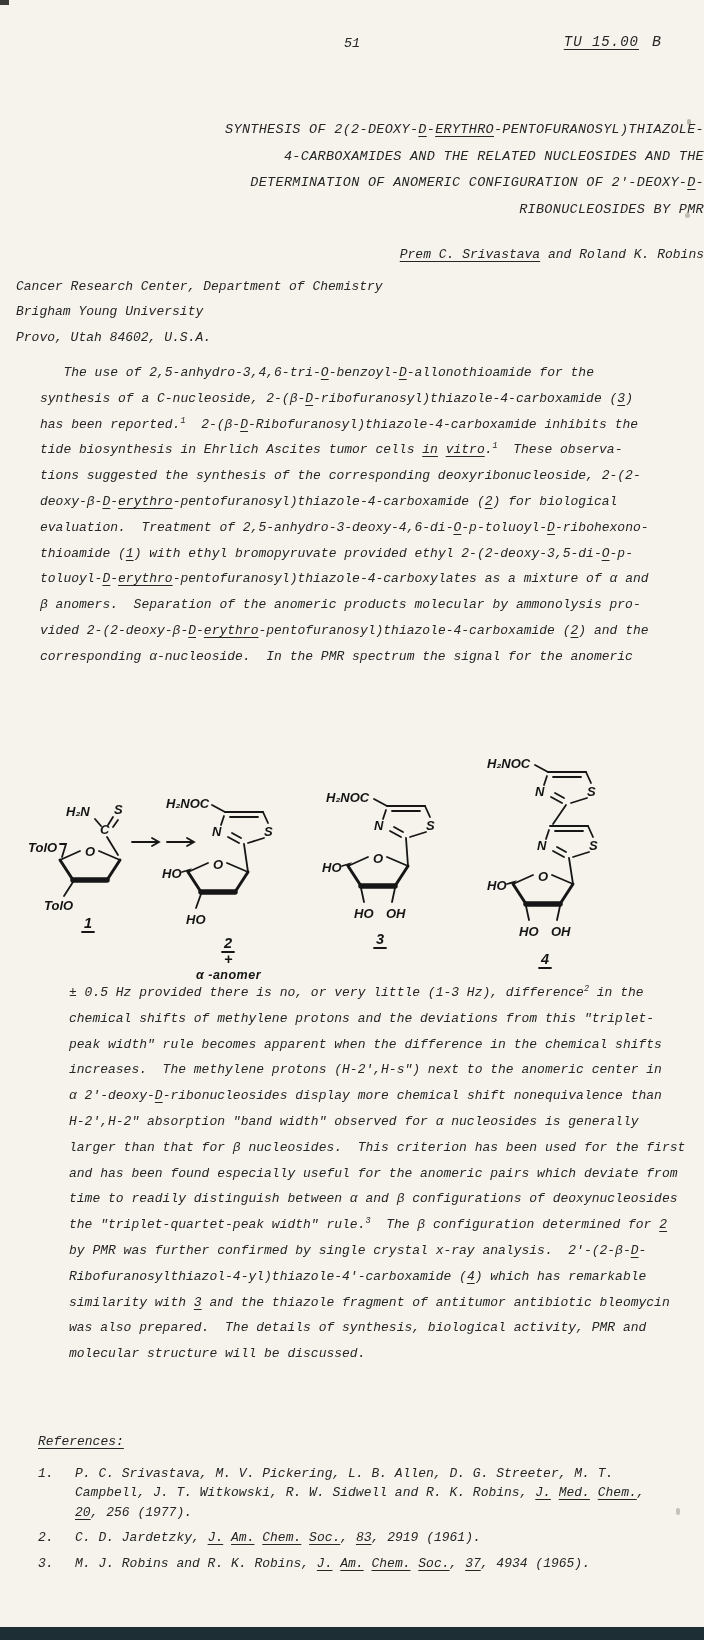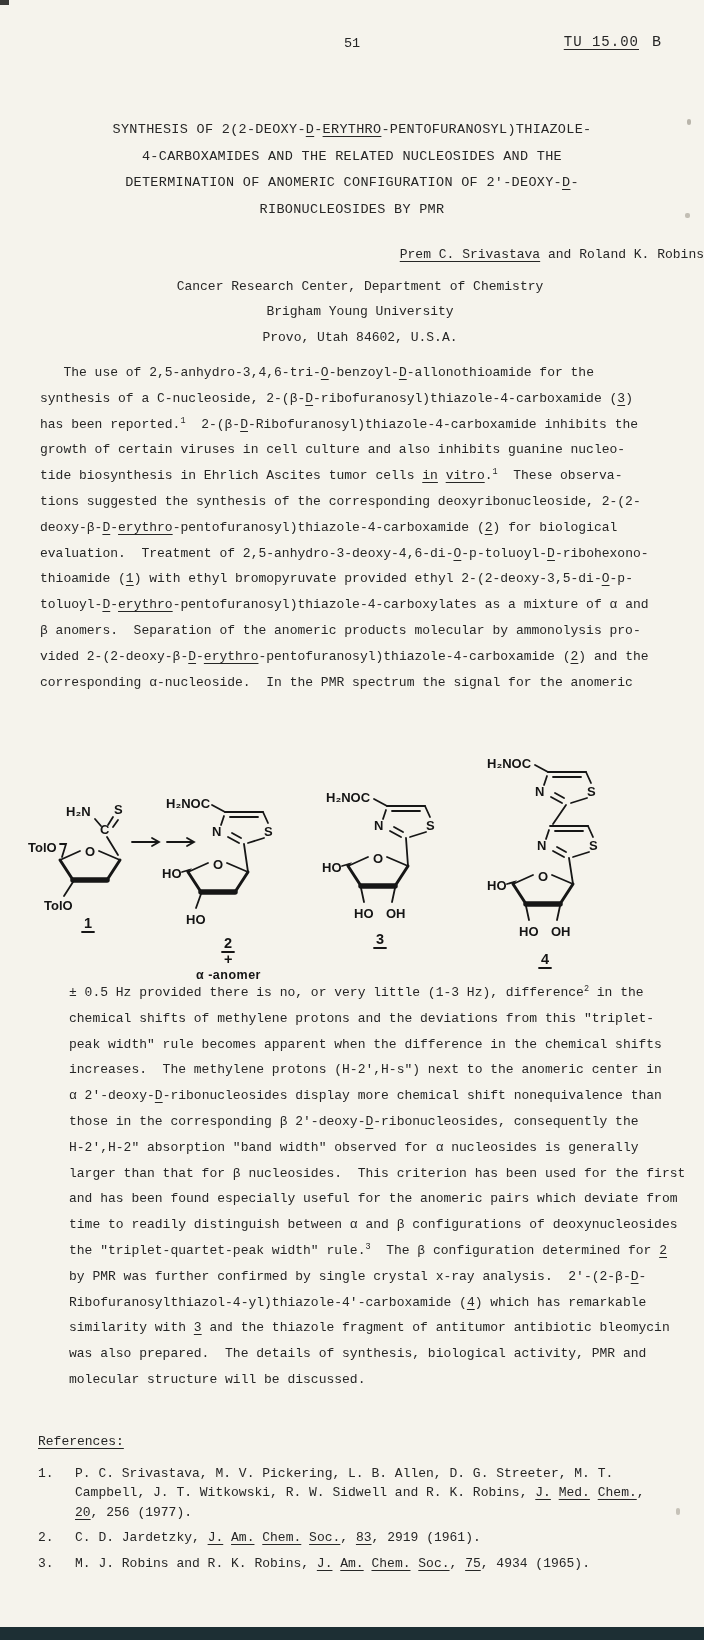--- a/index.html
+++ b/index.html
@@ -1,33 +1,34 @@
 <!DOCTYPE html>
 <html><head>
 <meta charset="utf-8">
 <style>
   html,body{margin:0;padding:0;background:#e8e6e0;}
   .page{
     position:relative;width:704px;height:1640px;margin:0 auto;
     background:#f5f3ec;color:#262626;overflow:hidden;
     font-family:"Liberation Mono",monospace;
+    font-style:italic;
   }
   .line{white-space:pre;font-size:13px;line-height:25.8px;}
   u{text-decoration:underline;text-underline-offset:3px;text-decoration-thickness:1px;}
   sup{font-size:8.5px;line-height:0;vertical-align:5px;}
 
   .hdr-pageno{position:absolute;left:0;right:0;top:36px;text-align:center;font-size:13.5px;}
   .hdr-session{position:absolute;right:42px;top:34px;font-size:14px;letter-spacing:1px;}
   .hdr-session .sessB{margin-left:13px;font-size:15px;}
 
-  .title-block{position:absolute;left:0;right:0;top:117px;text-align:center;}
+  .title-block{position:absolute;left:0;right:0;top:117px;text-align:right;}
   .title-block .line{font-size:13.5px;line-height:26.5px;letter-spacing:.3px;}
 
   .authors{position:absolute;left:0;right:0;top:242px;text-align:right;}
-  .affil{position:absolute;left:16px;right:0;top:274px;text-align:center;}
+  .affil{position:absolute;left:16px;right:0;top:274px;}
   .affil .line{line-height:25.4px;}
 
   .para{position:absolute;left:40px;}
   #p1{top:360px;}
   #p2{top:980px;margin-left:29px;}
 
   .figure{position:absolute;left:0;top:726px;width:704px;height:266px;}
   .bond{stroke:#161616;stroke-width:1.8;fill:none;stroke-linecap:round;}
   .bondb{stroke:#161616;stroke-width:5.5;fill:none;stroke-linecap:round;}
   .bondm{stroke:#161616;stroke-width:3;fill:none;stroke-linecap:round;}
@@ -74,21 +75,20 @@
   <div class="affil">
     <div class="line">Cancer Research Center, Department of Chemistry</div>
     <div class="line">Brigham Young University</div>
     <div class="line">Provo, Utah 84602, U.S.A.</div>
   </div>
 
   <div class="para" id="p1">
     <div class="line">   The use of 2,5-anhydro-3,4,6-tri-<u>O</u>-benzoyl-<u>D</u>-allonothioamide for the</div>
     <div class="line">synthesis of a C-nucleoside, 2-(β-<u>D</u>-ribofuranosyl)thiazole-4-carboxamide (<u>3</u>)</div>
     <div class="line">has been reported.<sup>1</sup>  2-(β-<u>D</u>-Ribofuranosyl)thiazole-4-carboxamide inhibits the</div>
-    <div class="line">growth of certain viruses in cell culture and also inhibits guanine nucleo-</div>
     <div class="line">tide biosynthesis in Ehrlich Ascites tumor cells <u>in</u> <u>vitro</u>.<sup>1</sup>  These observa-</div>
     <div class="line">tions suggested the synthesis of the corresponding deoxyribonucleoside, 2-(2-</div>
     <div class="line">deoxy-β-<u>D</u>-<u>erythro</u>-pentofuranosyl)thiazole-4-carboxamide (<u>2</u>) for biological</div>
     <div class="line">evaluation.  Treatment of 2,5-anhydro-3-deoxy-4,6-di-<u>O</u>-p-toluoyl-<u>D</u>-ribohexono-</div>
     <div class="line">thioamide (<u>1</u>) with ethyl bromopyruvate provided ethyl 2-(2-deoxy-3,5-di-<u>O</u>-p-</div>
     <div class="line">toluoyl-<u>D</u>-<u>erythro</u>-pentofuranosyl)thiazole-4-carboxylates as a mixture of α and</div>
     <div class="line">β anomers.  Separation of the anomeric products molecular by ammonolysis pro-</div>
     <div class="line">vided 2-(2-deoxy-β-<u>D</u>-<u>erythro</u>-pentofuranosyl)thiazole-4-carboxamide (<u>2</u>) and the</div>
     <div class="line">corresponding α-nucleoside.  In the PMR spectrum the signal for the anomeric</div>
   </div>
@@ -227,21 +227,20 @@
       <line class="bond" x1="539" y1="242" x2="551" y2="242"></line>
     </g>
   </svg>
 
   <div class="para" id="p2">
     <div class="line">± 0.5 Hz provided there is no, or very little (1-3 Hz), difference<sup>2</sup> in the</div>
     <div class="line">chemical shifts of methylene protons and the deviations from this "triplet-</div>
     <div class="line">peak width" rule becomes apparent when the difference in the chemical shifts</div>
     <div class="line">increases.  The methylene protons (H-2',H-s") next to the anomeric center in</div>
     <div class="line">α 2'-deoxy-<u>D</u>-ribonucleosides display more chemical shift nonequivalence than</div>
-    <div class="line">those in the corresponding β 2'-deoxy-<u>D</u>-ribonucleosides, consequently the</div>
     <div class="line">H-2',H-2" absorption "band width" observed for α nucleosides is generally</div>
     <div class="line">larger than that for β nucleosides.  This criterion has been used for the first</div>
     <div class="line">and has been found especially useful for the anomeric pairs which deviate from</div>
     <div class="line">time to readily distinguish between α and β configurations of deoxynucleosides</div>
     <div class="line">the "triplet-quartet-peak width" rule.<sup>3</sup>  The β configuration determined for <u>2</u></div>
     <div class="line">by PMR was further confirmed by single crystal x-ray analysis.  2'-(2-β-<u>D</u>-</div>
     <div class="line">Ribofuranosylthiazol-4-yl)thiazole-4'-carboxamide (<u>4</u>) which has remarkable</div>
     <div class="line">similarity with <u>3</u> and the thiazole fragment of antitumor antibiotic bleomycin</div>
     <div class="line">was also prepared.  The details of synthesis, biological activity, PMR and</div>
     <div class="line">molecular structure will be discussed.</div>
@@ -262,19 +261,19 @@
     <div class="ref">
       <div class="ref-num">2.</div>
       <div class="ref-body">
         <div class="line">C. D. Jardetzky, <u>J.</u> <u>Am.</u> <u>Chem.</u> <u>Soc.</u>, <u>83</u>, 2919 (1961).</div>
       </div>
     </div>
 
     <div class="ref">
       <div class="ref-num">3.</div>
       <div class="ref-body">
-        <div class="line">M. J. Robins and R. K. Robins, <u>J.</u> <u>Am.</u> <u>Chem.</u> <u>Soc.</u>, <u>75</u>, 4934 (1965).</div>
+        <div class="line">M. J. Robins and R. K. Robins, <u>J.</u> <u>Am.</u> <u>Chem.</u> <u>Soc.</u>, <u>37</u>, 4934 (1965).</div>
       </div>
     </div>
   </div>
 
   <div class="scan-bar"></div>
 </div>
 
 </body></html>

